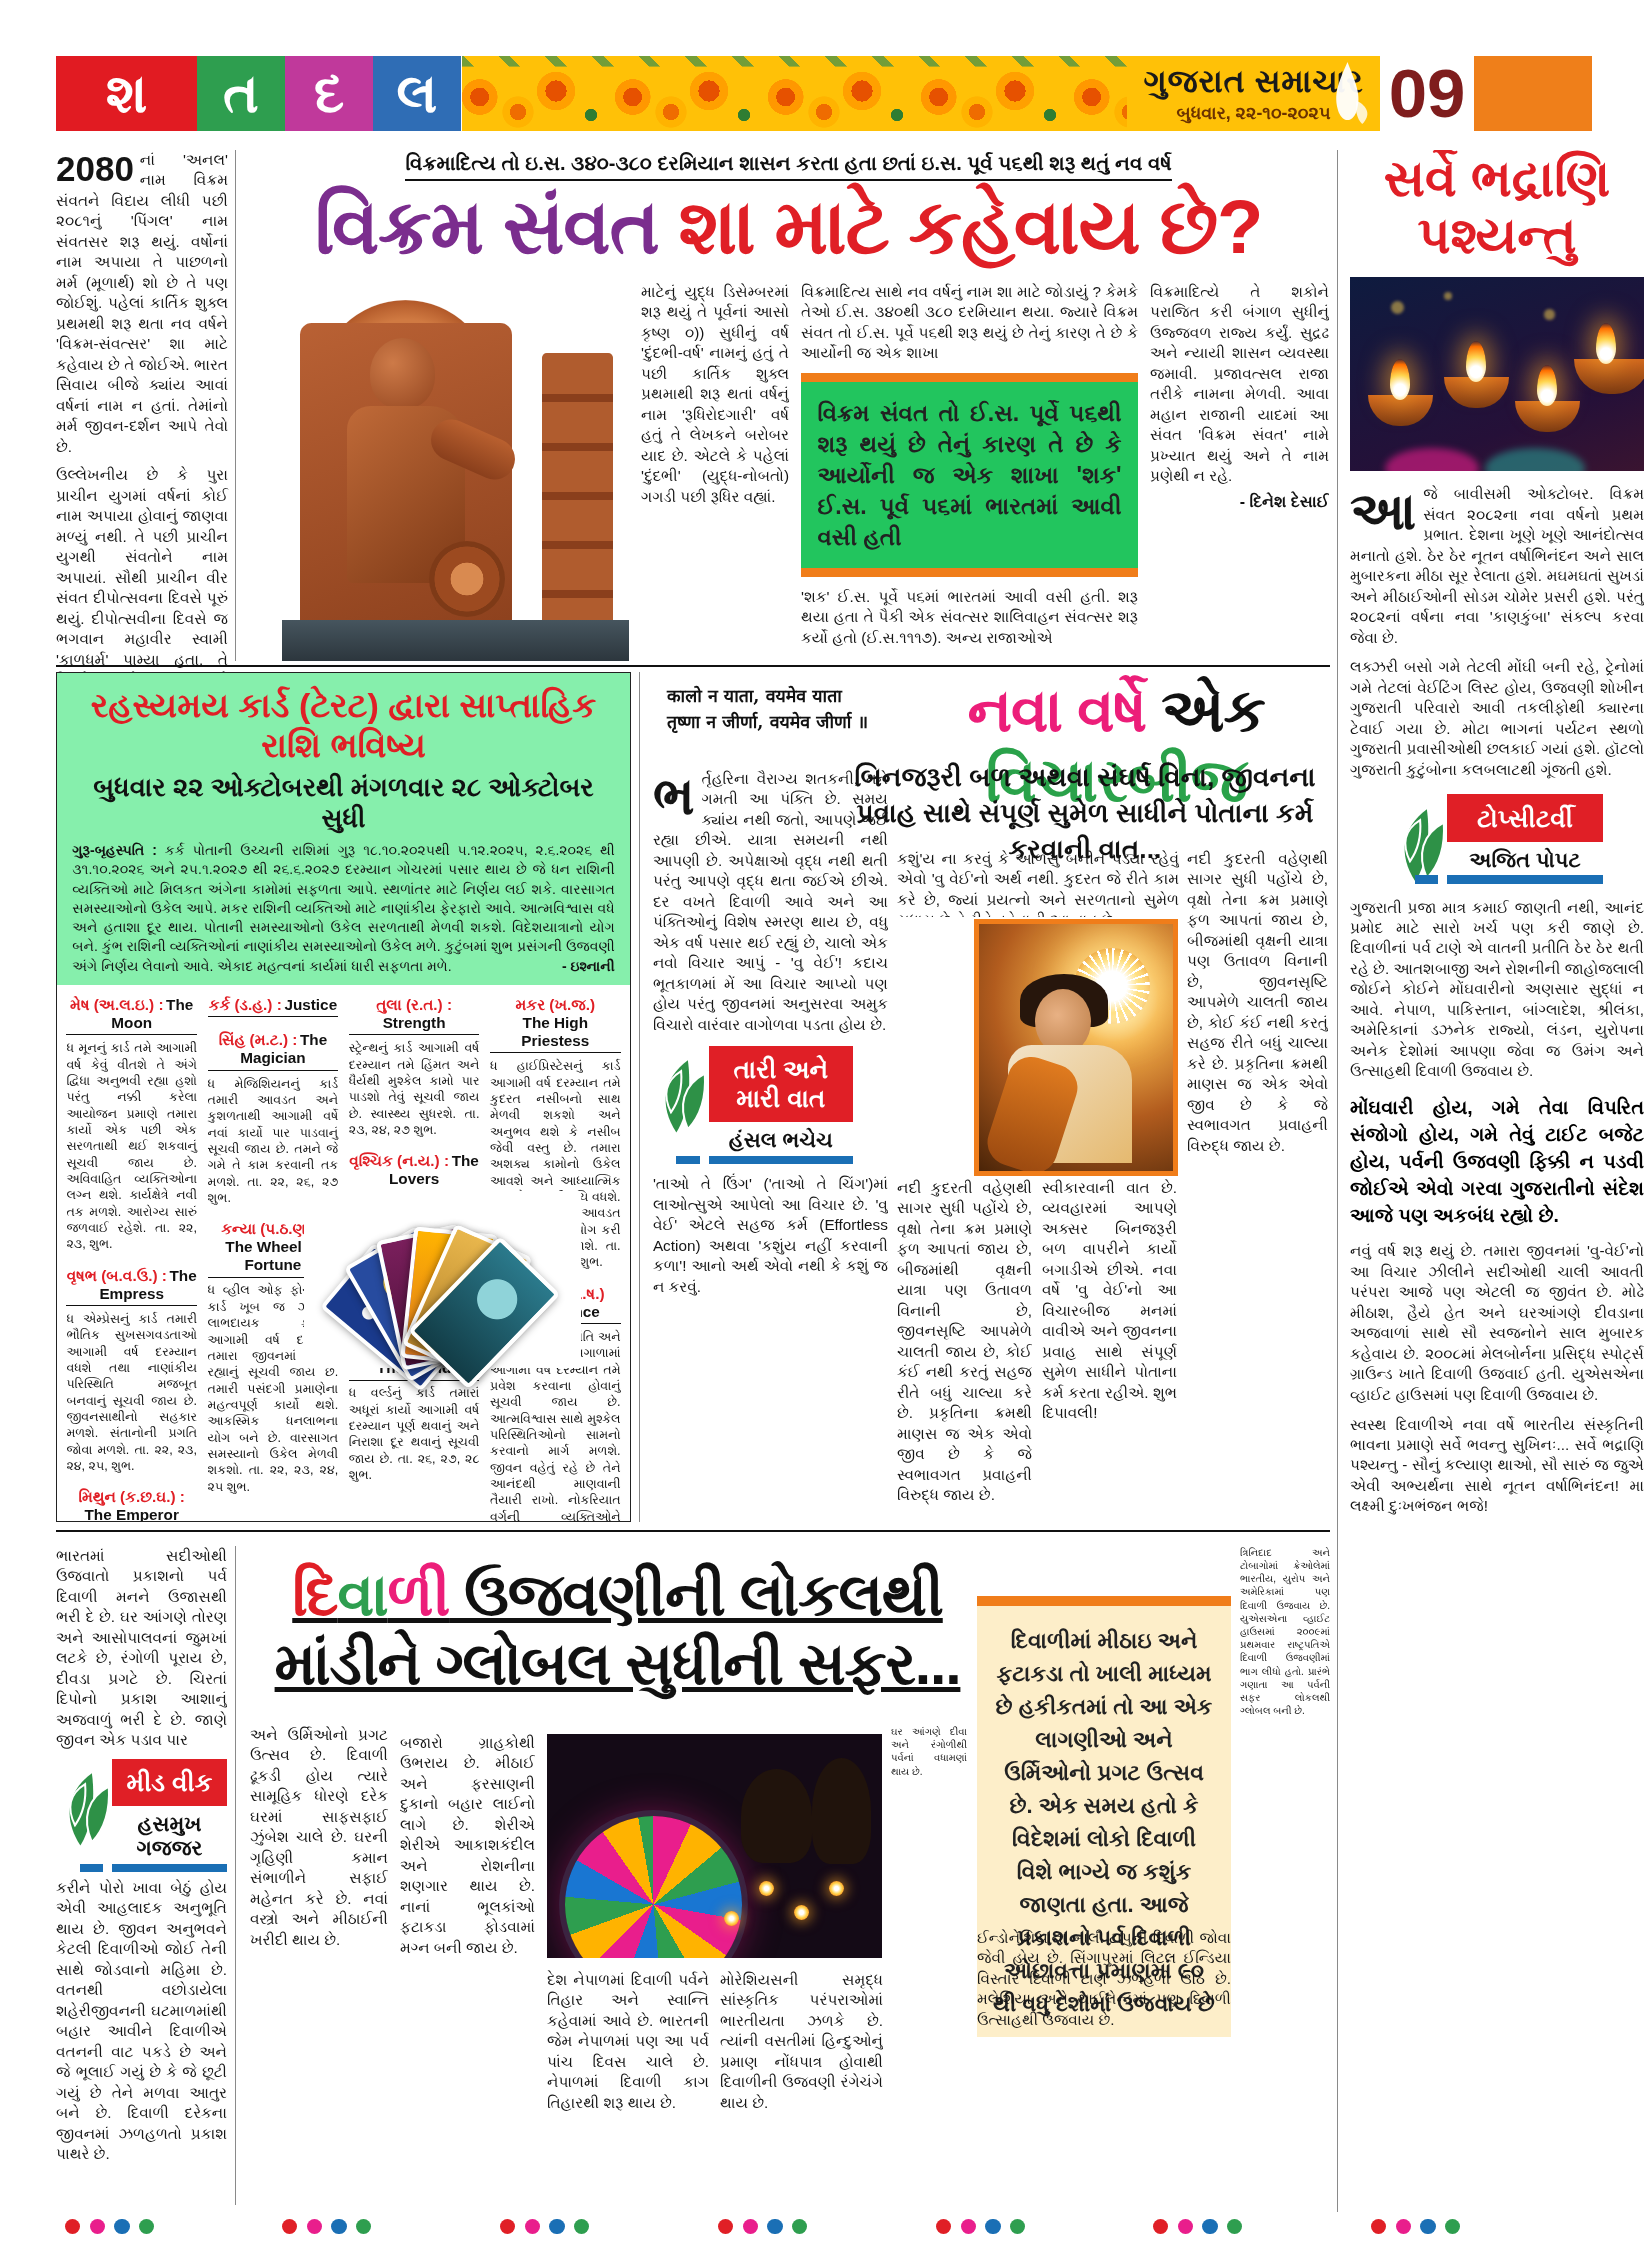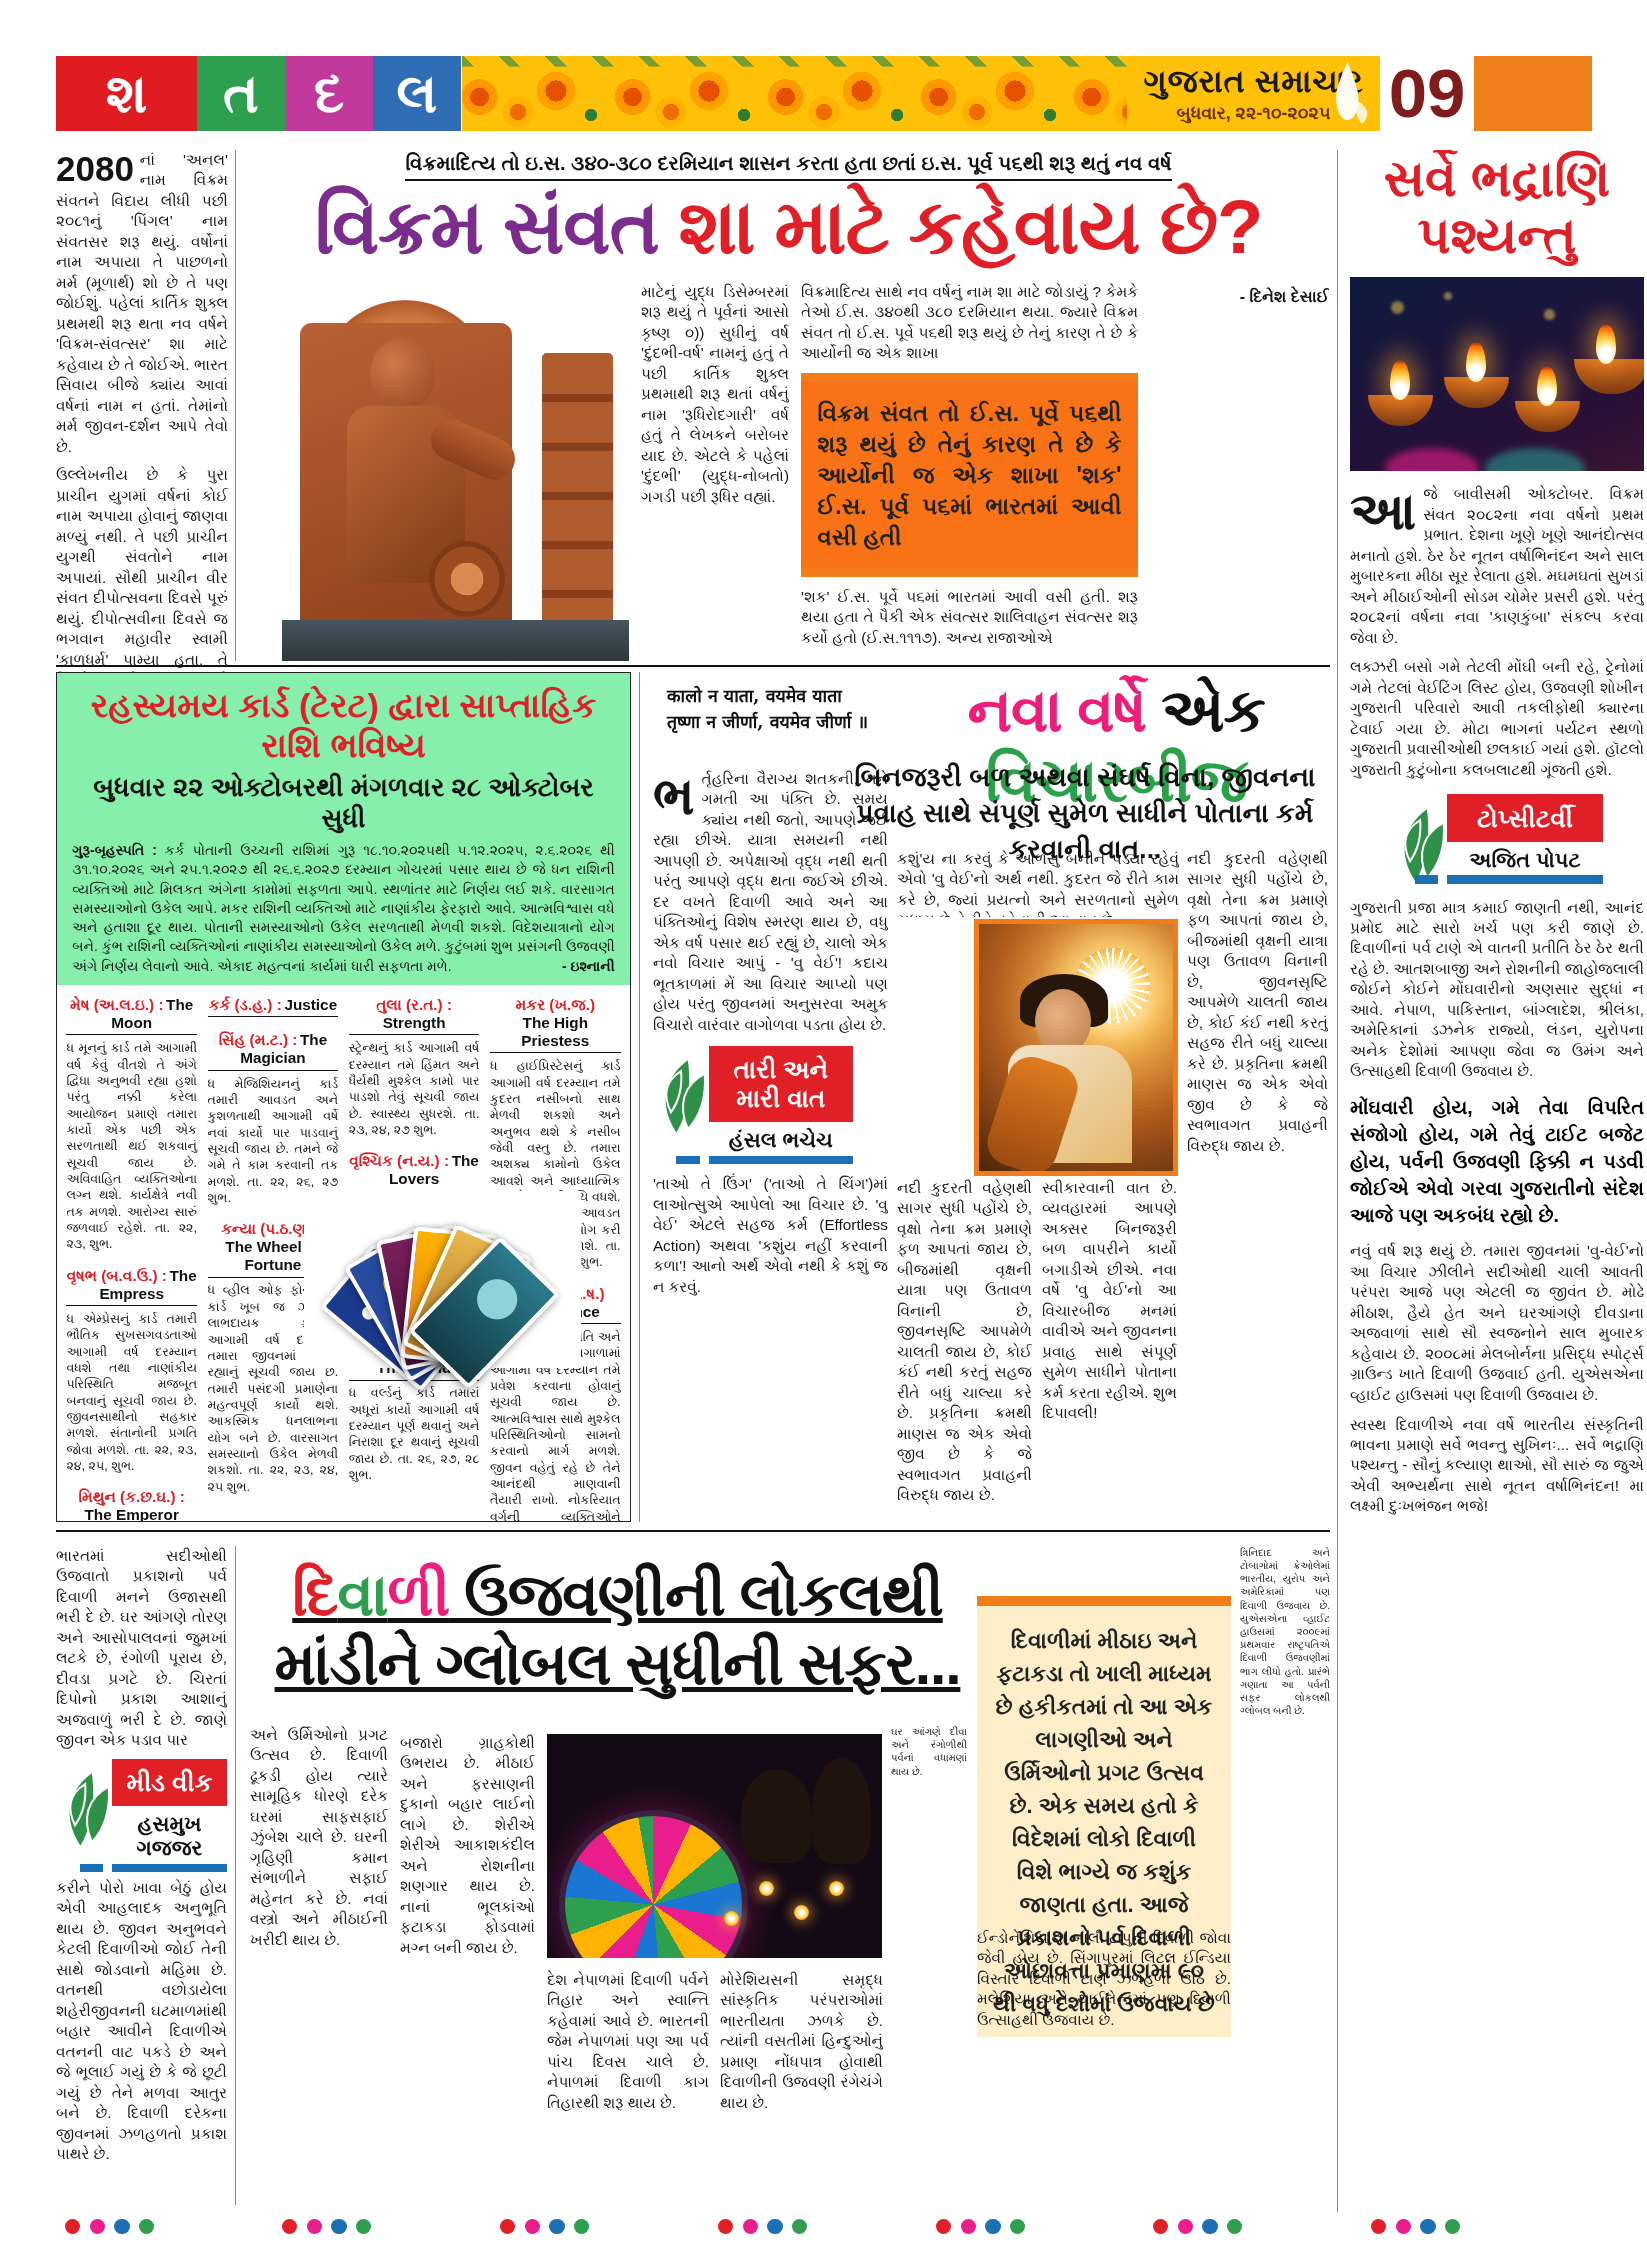--- a/index.html
+++ b/index.html
@@ -29,21 +29,21 @@
   .pagenum{background:#fff;display:flex;align-items:center;justify-content:center;
            font-size:69px;font-weight:700;color:#7f1d1d;font-family:"Liberation Sans",sans-serif;}
 
   
   .kicker{font-size:20px;font-weight:800;color:#101010;}
   .kicker span{border-bottom:2.4px solid #111;padding-bottom:4.7px;}
   .main-head{font-size:76px;font-weight:800;letter-spacing:-1.2px;text-align:center;line-height:1.05;}
   .hl-accent{color:#7b2d8e;} .hl-rest{color:#e01f26;}
   .dropnum{float:left;font-size:35px;font-weight:800;line-height:.95;margin:2.4px 5.9px 0 0;}
   .dropcap{float:left;font-size:52px;font-weight:800;line-height:.85;margin:4.7px 7px 0 0;}
-  .hibox{border-top:9.4px solid #f07d1a;border-bottom:9.4px solid #f07d1a;background:#f97316;
+  .hibox{border-top:9.4px solid #f07d1a;border-bottom:9.4px solid #f07d1a;background:#22c55e;
          padding:15.3px 16.5px;font-size:23px;font-weight:800;line-height:1.35;color:#222;text-align:justify;}
   .byline{font-weight:800;text-align:right;font-size:16px;margin-top:5.9px;}
 
   
   .statue{background:#fff;overflow:hidden;}
   .st-halo{position:absolute;left:35px;top:17.7px;width:177px;height:177px;border-radius:50%;
            background:radial-gradient(circle,#d07a42 0 55%,#b35a2a 70%,transparent 72%);}
   .st-back{position:absolute;left:17.7px;top:41px;width:212px;height:329px;border-radius:11.8px 11.8px 0 0;
            background:linear-gradient(160deg,#b96134,#8a3f1c);}
   .st-head{position:absolute;left:88px;top:56px;width:65px;height:71px;border-radius:50% 50% 45% 45%;
@@ -184,20 +184,21 @@
 
   <div class="abs jtext" style="left:641px;top:282px;width:148px;height:379px;overflow:hidden;">માટેનું યુદ્ધ ડિસેમ્બરમાં શરૂ થયું તે પૂર્વનાં આસો કૃષ્ણ ૦)) સુધીનું વર્ષ 'દુંદભી-વર્ષ' નામનું હતું તે પછી કાર્તિક શુક્લ પ્રથમાથી શરૂ થતાં વર્ષનું નામ 'રૂધિરોદગારી' વર્ષ હતું તે લેખકને બરોબર યાદ છે. એટલે કે પહેલાં 'દુંદભી' (યુદ્ધ-નોબતો) ગગડી પછી રૂધિર વહ્યાં.</div>
 
   <div class="abs" style="left:801px;top:282px;width:337px;height:379px;overflow:hidden;">
     <p class="jtext" style="margin:0 0 9.4px;">વિક્રમાદિત્ય સાથે નવ વર્ષનું નામ શા માટે જોડાયું ? કેમકે તેઓ ઈ.સ. ૩૪૦થી ૩૮૦ દરમિયાન થયા. જ્યારે વિક્રમ સંવત તો ઈ.સ. પૂર્વે ૫૬થી શરૂ થયું છે તેનું કારણ તે છે કે આર્યોની જ એક શાખા</p>
     <div class="hibox">વિક્રમ સંવત તો ઈ.સ. પૂર્વે ૫૬થી શરૂ થયું છે તેનું કારણ તે છે કે આર્યોની જ એક શાખા 'શક' ઈ.સ. પૂર્વ ૫૬માં ભારતમાં આવી વસી હતી</div>
     <p class="jtext" style="margin:9.4px 0 0;">'શક' ઈ.સ. પૂર્વે ૫૬માં ભારતમાં આવી વસી હતી. શરૂ થયા હતા તે પૈકી એક સંવત્સર શાલિવાહન સંવત્સર શરૂ કર્યો હતો (ઈ.સ.૧૧૧૭). અન્ય રાજાઓએ</p>
   </div>
 
   <div class="abs" style="left:1150px;top:282px;width:179px;height:379px;overflow:hidden;">
+    <p class="jtext" style="margin:0;">વિક્રમાદિત્યે તે શકોને પરાજિત કરી બંગાળ સુધીનું ઉજ્જવળ રાજ્ય કર્યું. સુદ્રઢ અને ન્યાયી શાસન વ્યવસ્થા જમાવી. પ્રજાવત્સલ રાજા તરીકે નામના મેળવી. આવા મહાન રાજાની યાદમાં આ સંવત 'વિક્રમ સંવત' નામે પ્રખ્યાત થયું અને તે નામ પ્રણેથી ન રહે.</p>
     <div class="byline">- દિનેશ દેસાઈ</div>
   </div>
 
   <div class="abs rule-soft" style="left:1337px;top:150px;width:1.2px;height:2062px;"></div>
   <div class="abs" style="left:1350px;top:150px;width:294px;height:2062px;overflow:hidden;">
     <div class="survey-title">
       <div>સર્વે ભદ્રાણિ</div>
       <div>પશ્યન્તુ</div>
     </div>
     <div class="diya-img" style="width:294px;height:194px;margin:13px 0;">

